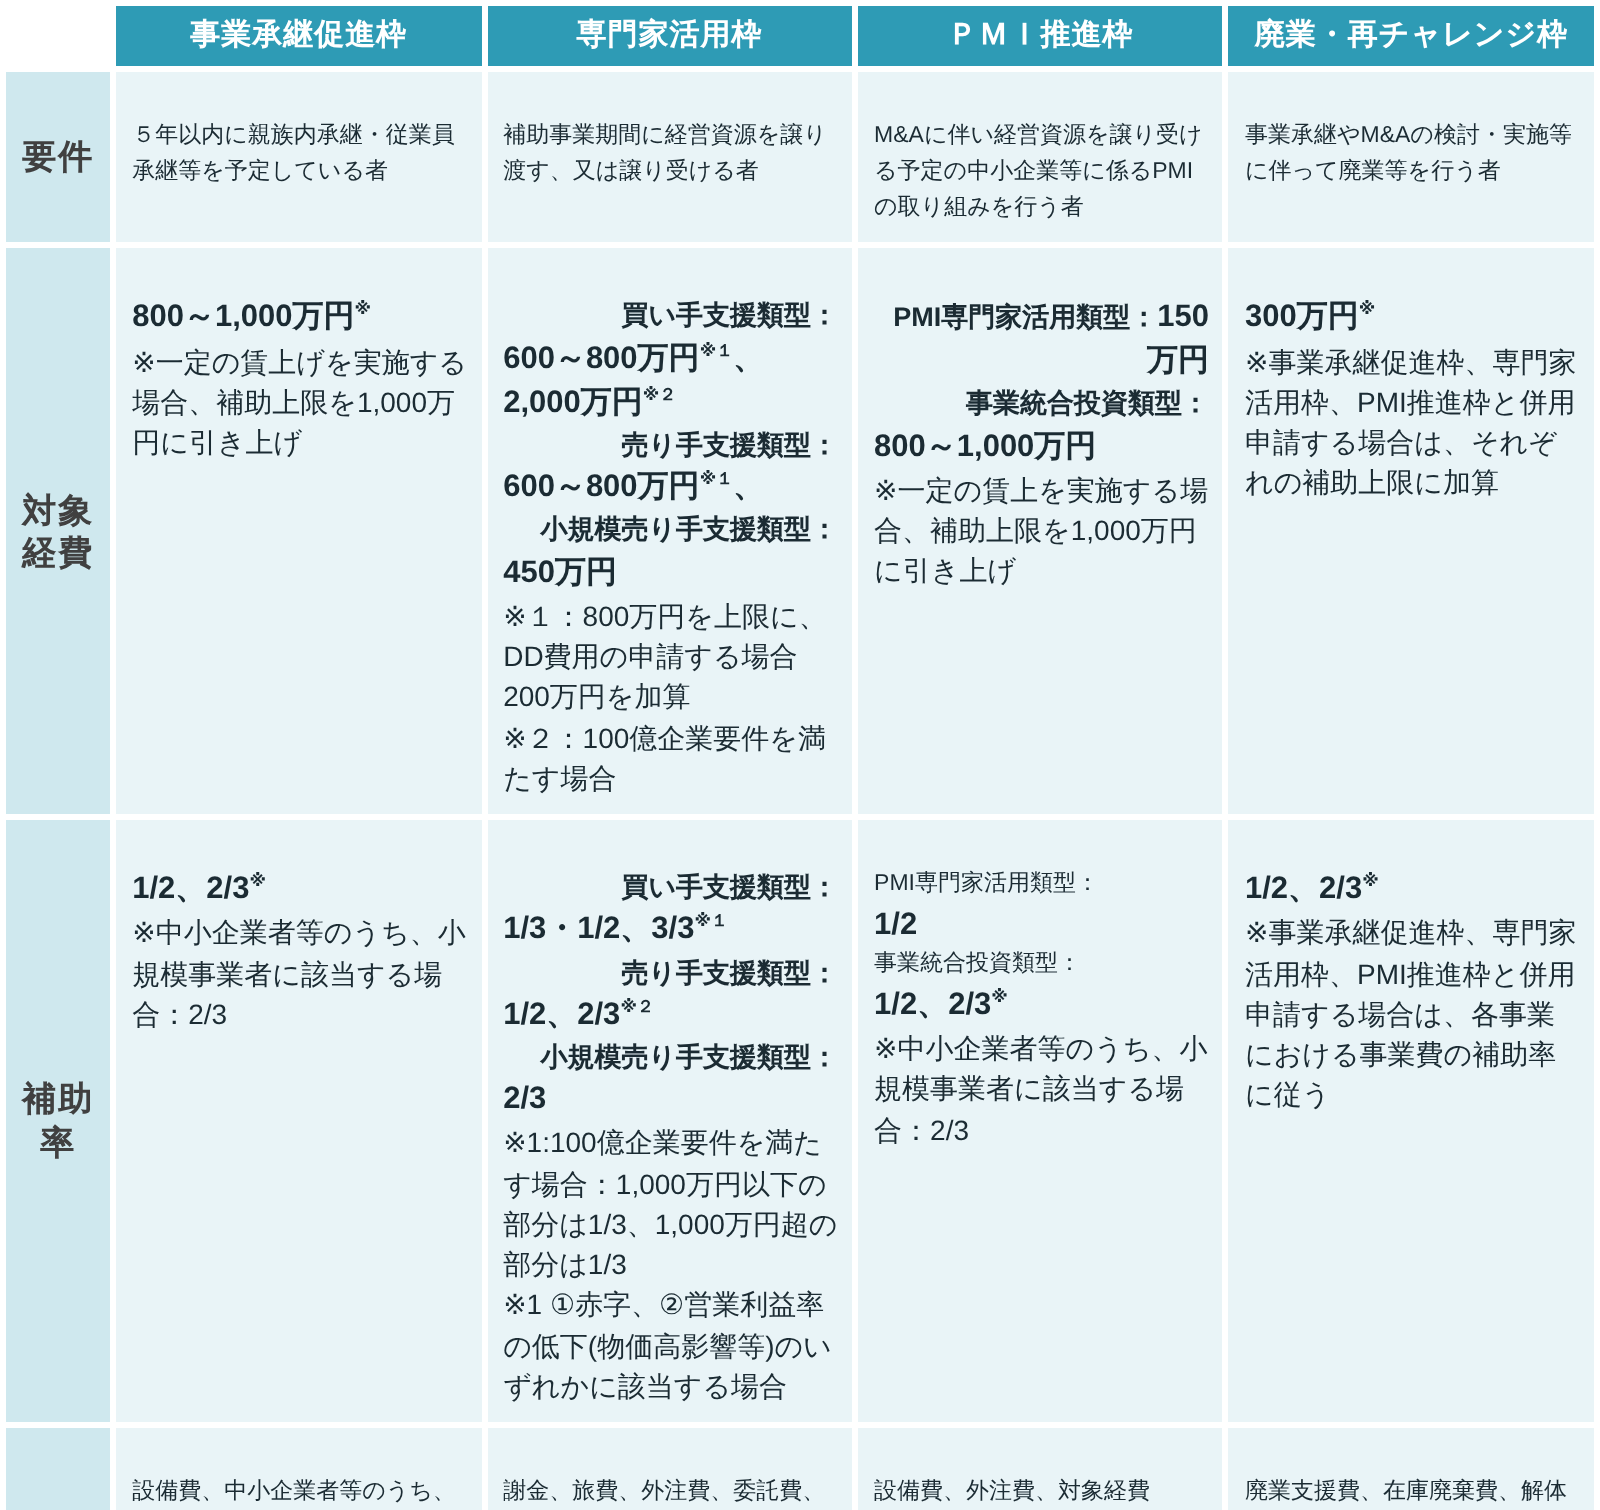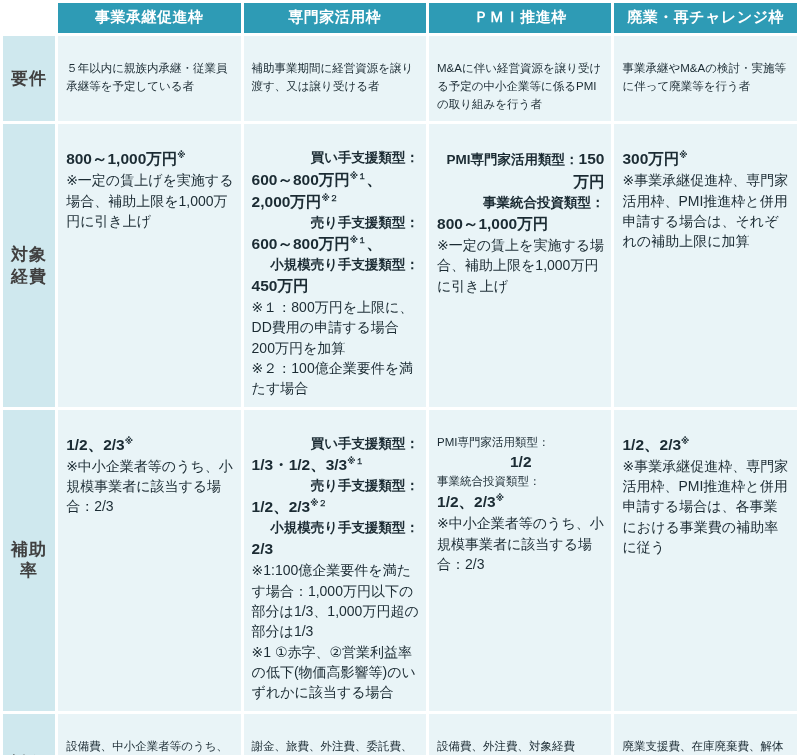--- a/index.html
+++ b/index.html
@@ -51,21 +51,21 @@
     padding:24px 7px 8px 8px;
     font-size:11.5px;
     line-height:1.55;
   }
   .cell p{margin:0;}
   .big{font-weight:bold;font-size:15.5px;line-height:1.42;}
   .med{font-weight:bold;font-size:13.5px;line-height:1.5;text-align:right;}
   .norm{font-size:11.5px;line-height:1.55;}
   .small{font-size:14px;line-height:1.45;}
   .sup{font-size:8.5px;vertical-align:super;font-weight:bold;}
-  .c-center{text-align:center;}
+  .c-center{}
 </style>
 </head>
 <body>
 
 <table class="matrix">
   <colgroup>
     <col class="c-label">
     <col class="c-col">
       <col class="c-col">
       <col class="c-col">

